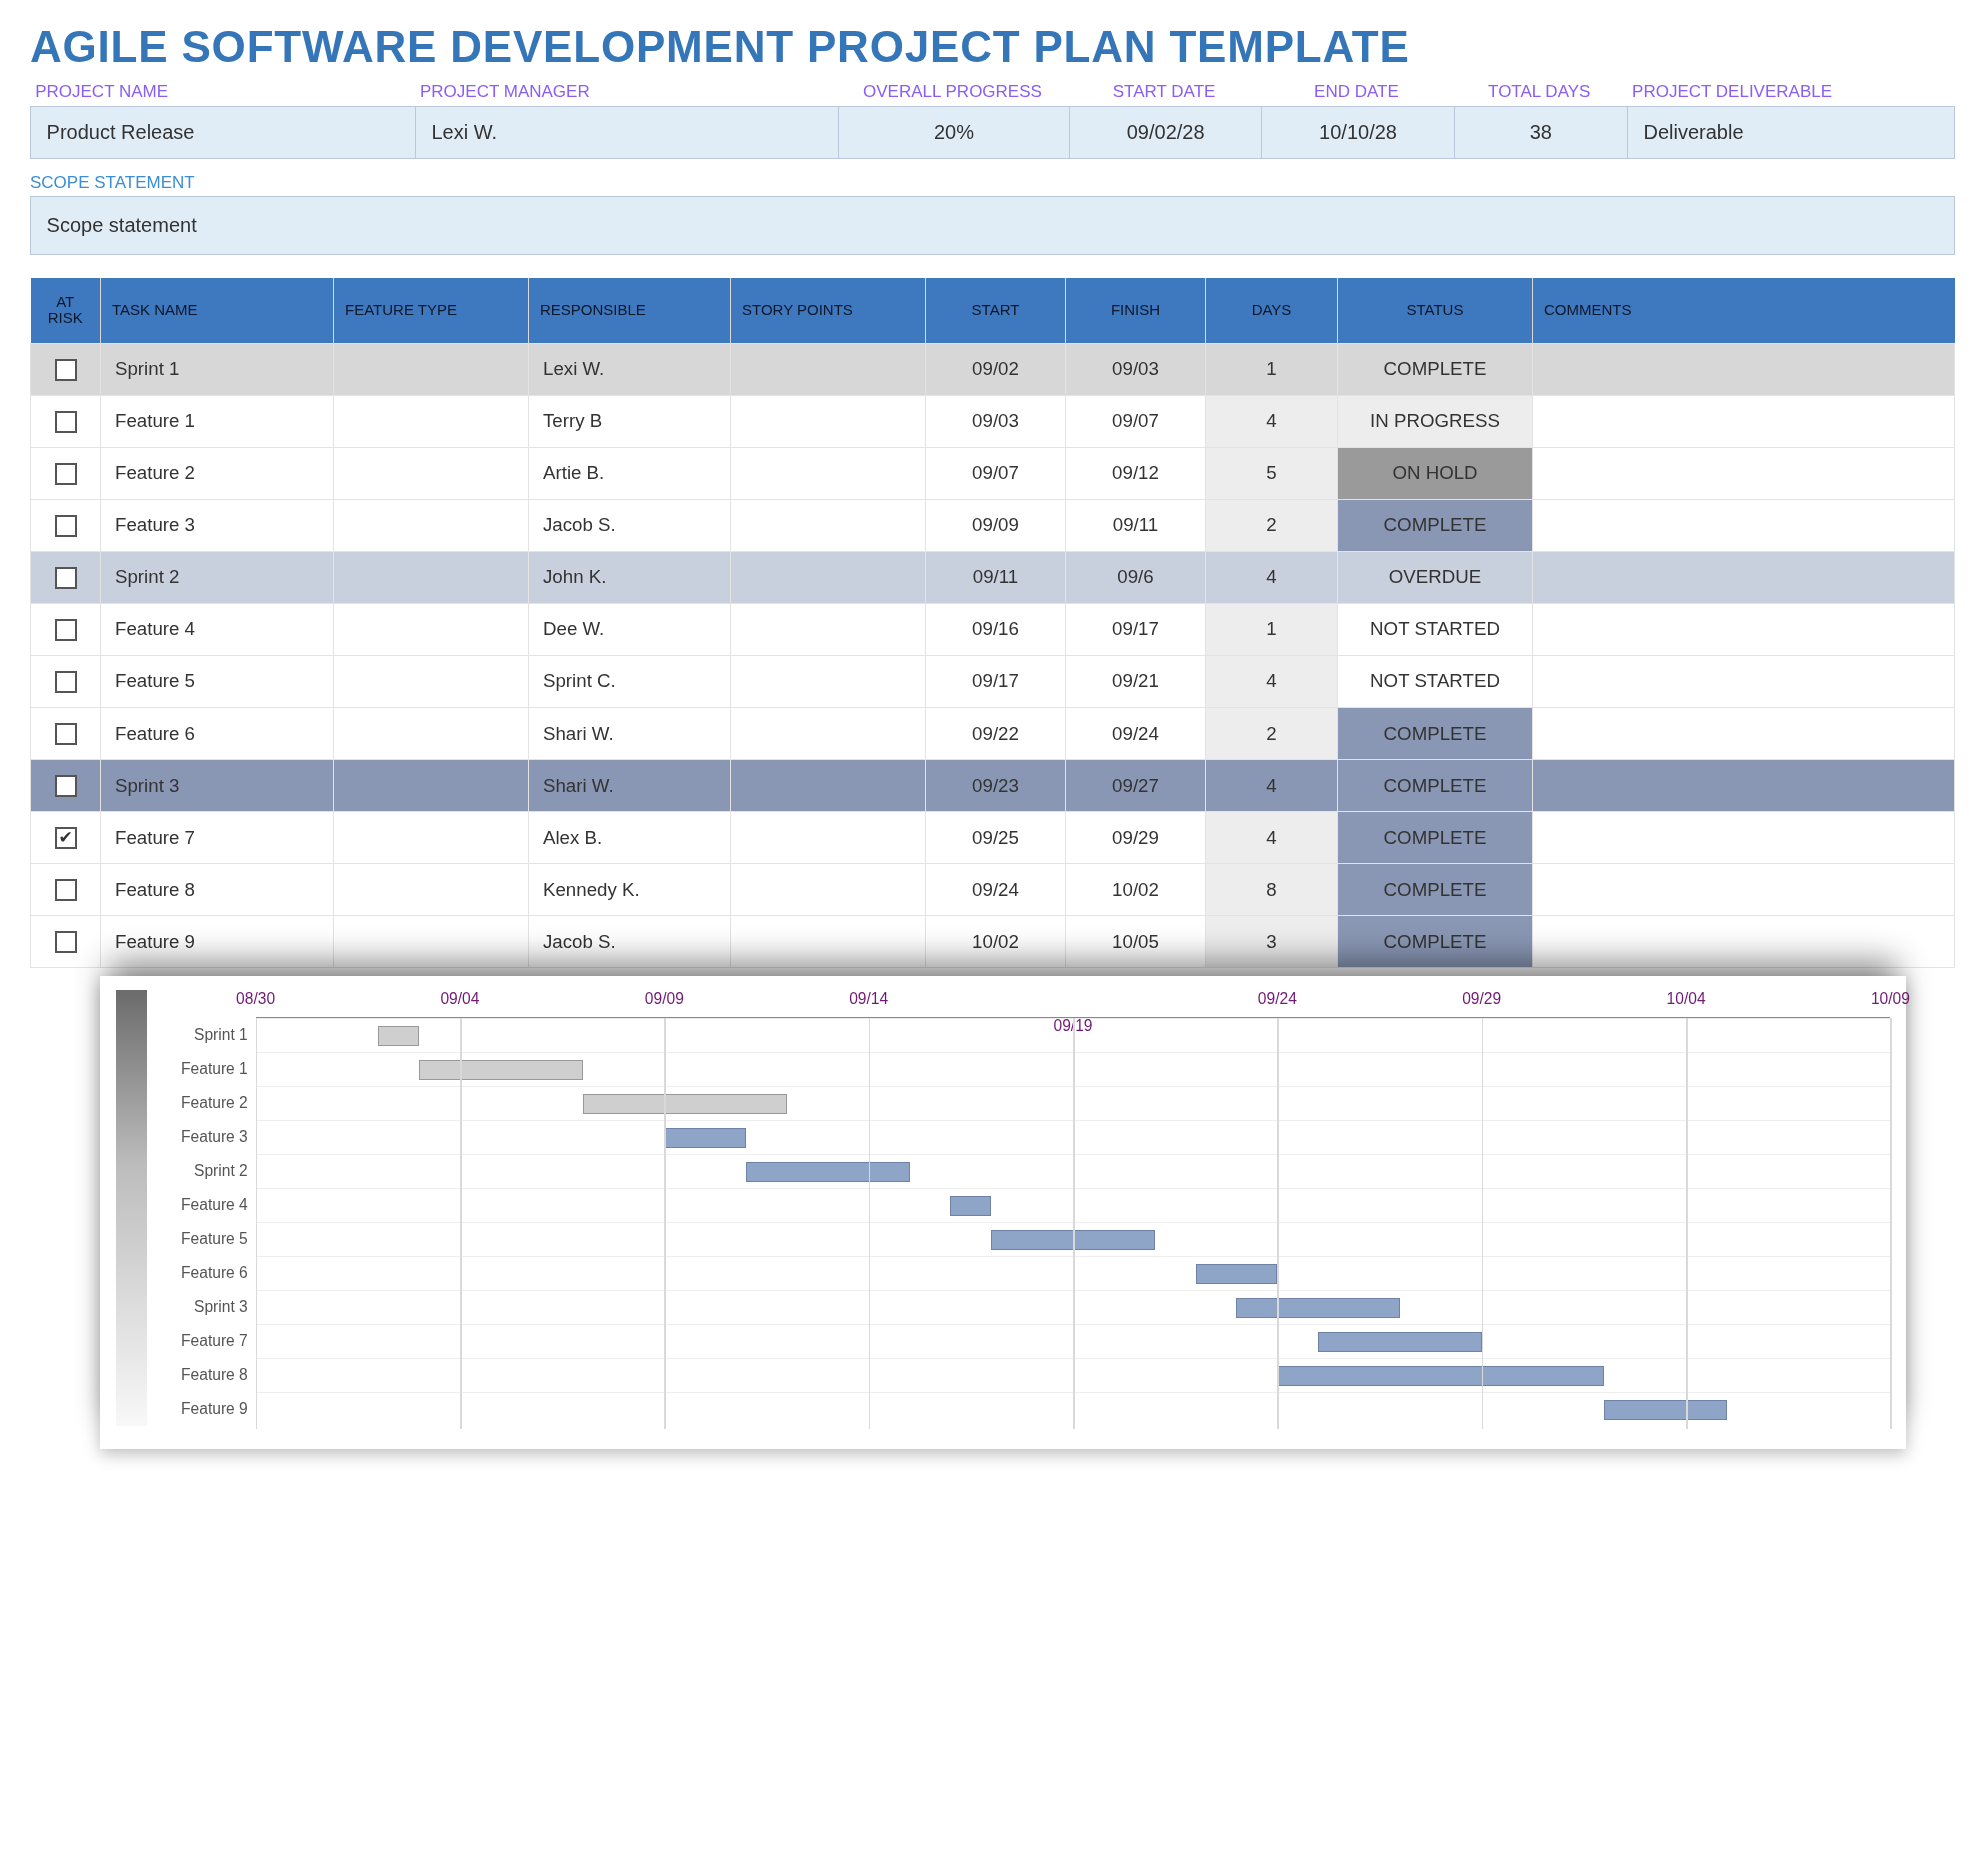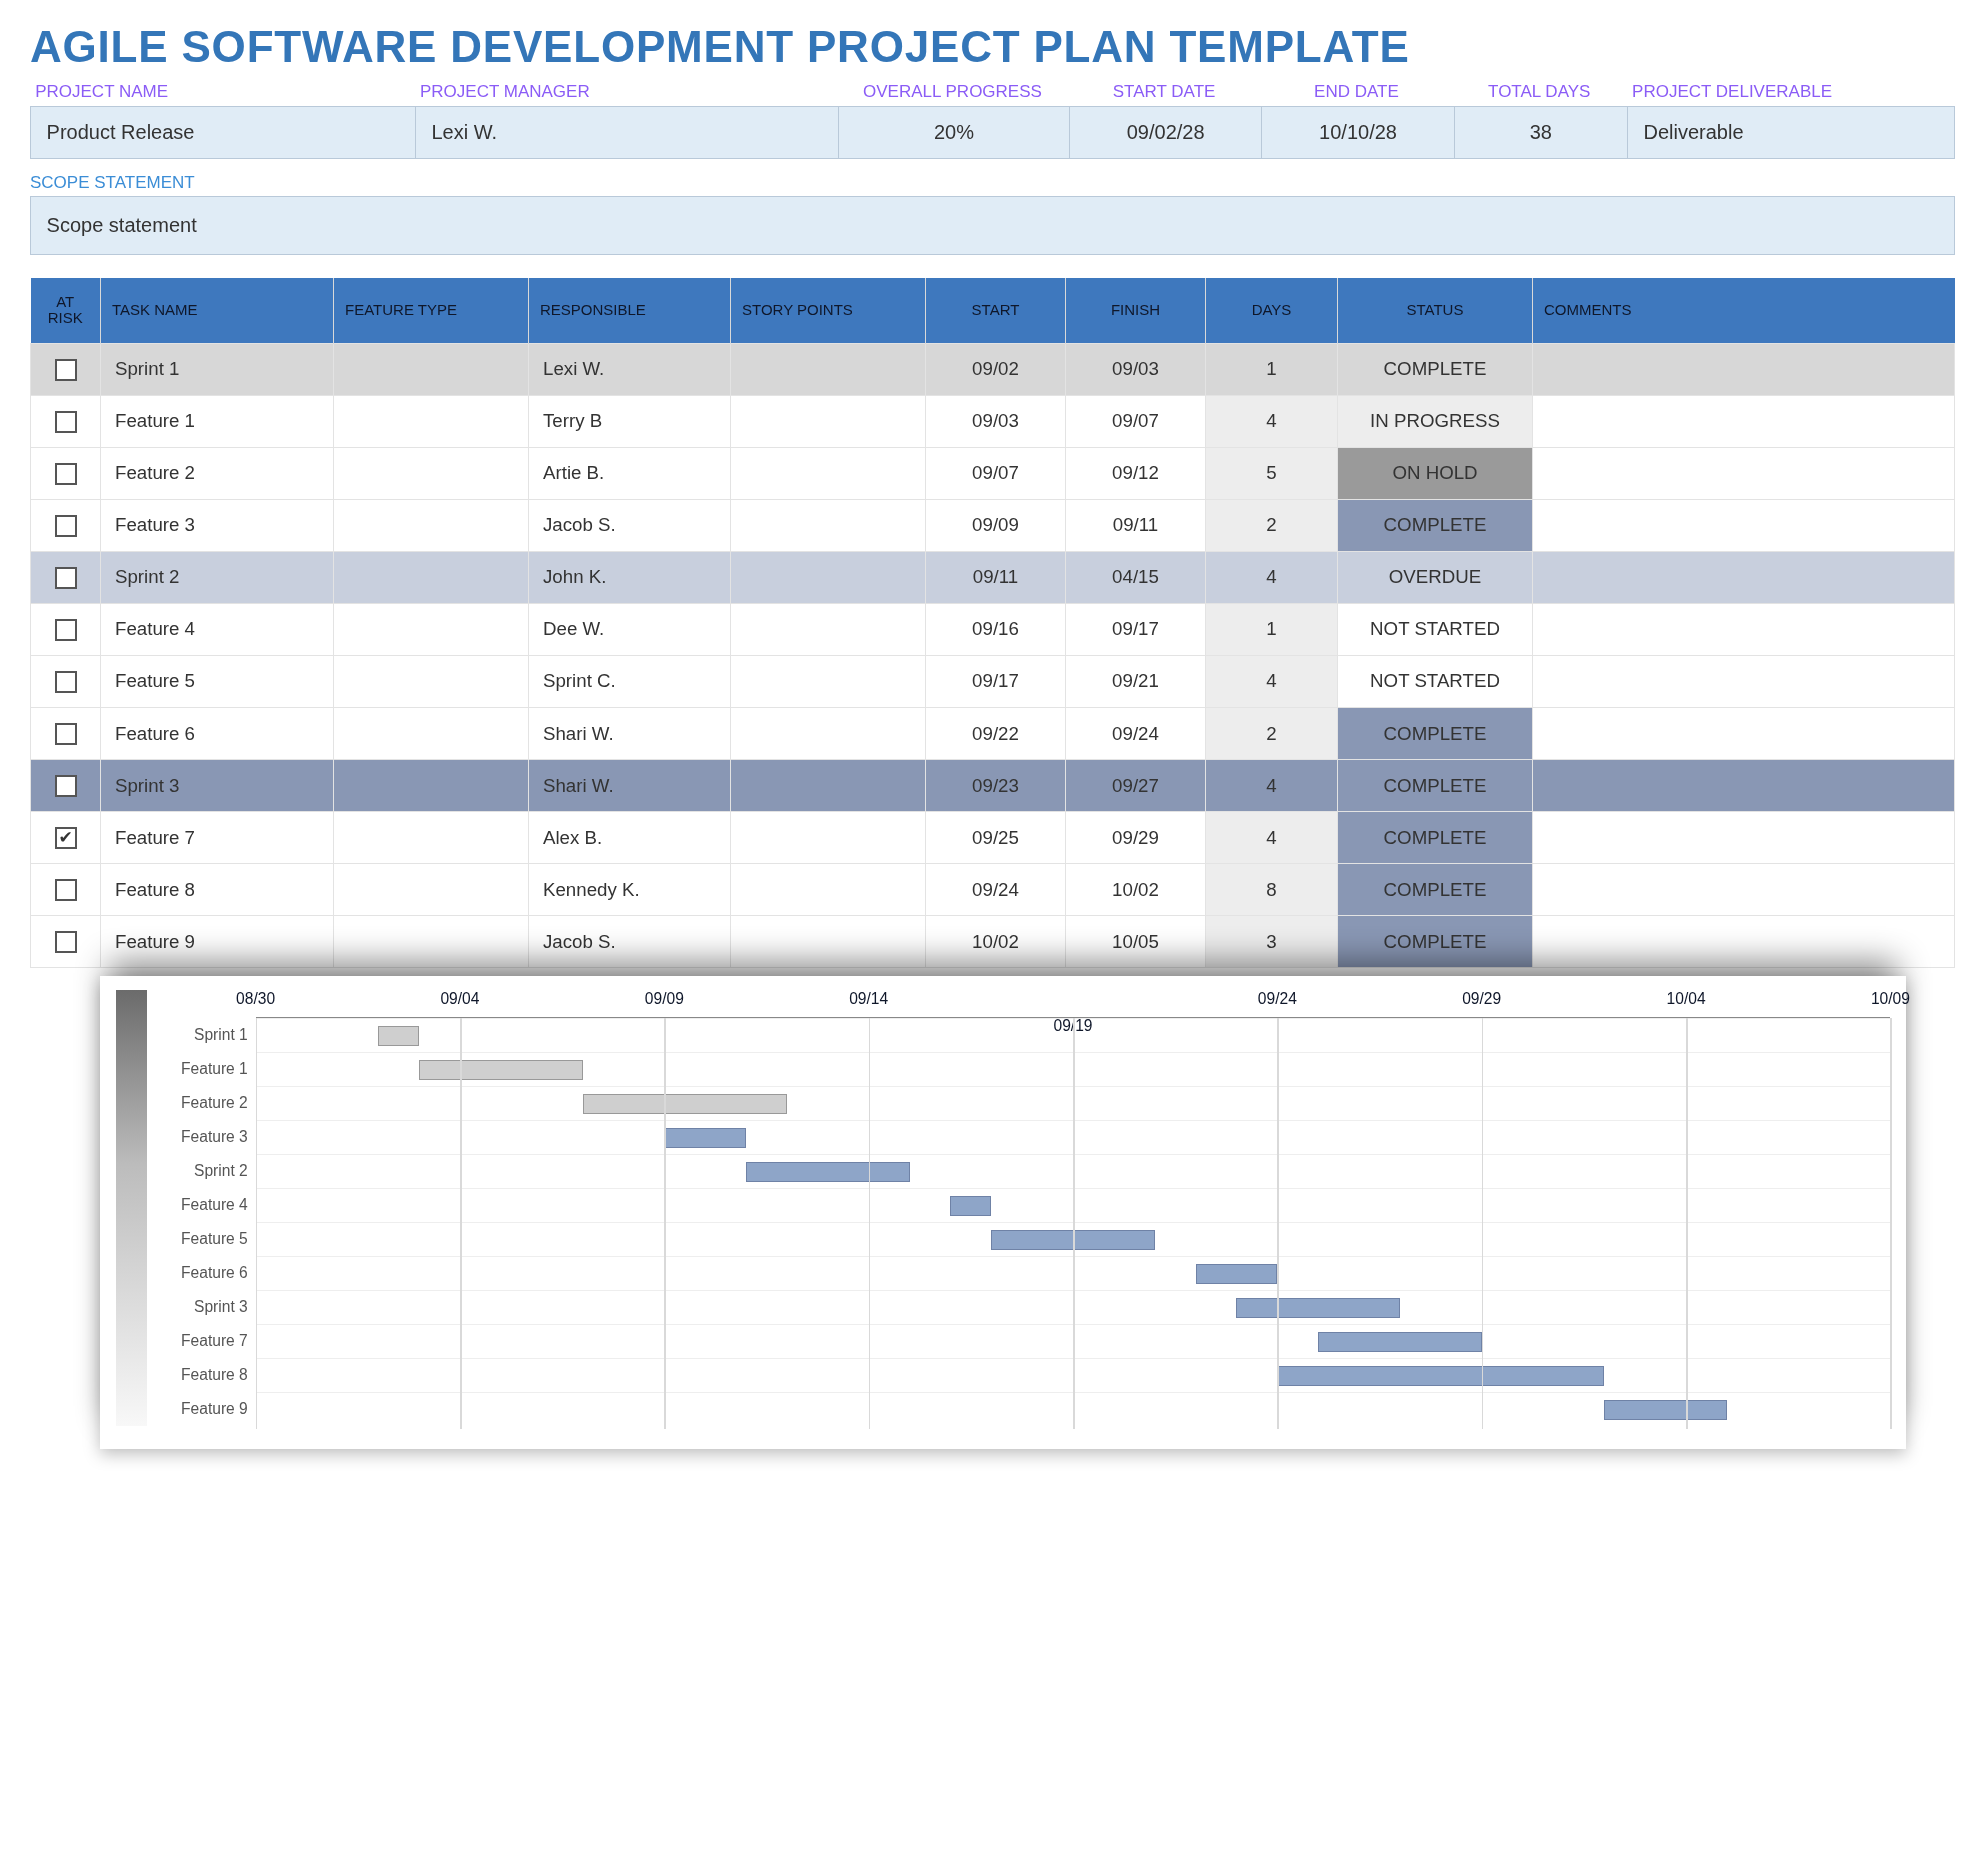--- a/index.html
+++ b/index.html
@@ -145,21 +145,21 @@
   }
   .gantt-axis {
     position: relative;
     height: 28px;
     border-bottom: 1.6px solid #888;
   }
   .gantt-axis .tick {
     position: absolute;
     top: 0;
     font-size: 15.6px;
-    color: #0f172a;
+    color: #701a75;
     transform: translateX(-50%);
   }
   .gantt-grid {
     position: absolute;
     top: 28px; bottom: 0;
     width: 1.6px;
     background: #d9d9d9;
   }
   .gantt-rows { position: relative; }
   .gantt-row {
@@ -280,21 +280,21 @@
         <td class="status-cell st-COMPLETE">COMPLETE</td>
         <td></td>
       </tr>
       <tr class="sprint2">
         <td class="center"><span class="checkbox"></span></td>
         <td>Sprint 2</td>
         <td></td>
         <td>John K.</td>
         <td></td>
         <td class="center">09/11</td>
-        <td class="center">04/15</td>
+        <td class="center">09/6</td>
         <td class="center days-cell">4</td>
         <td class="status-cell st-OVERDUE">OVERDUE</td>
         <td></td>
       </tr>
       <tr>
         <td class="center"><span class="checkbox"></span></td>
         <td>Feature 4</td>
         <td></td>
         <td>Dee W.</td>
         <td></td>

